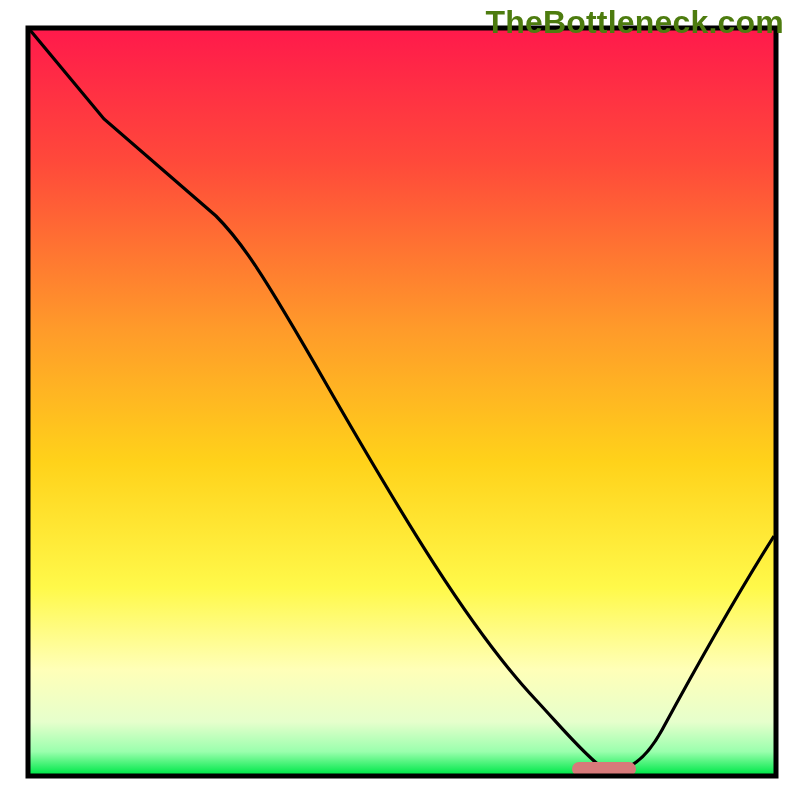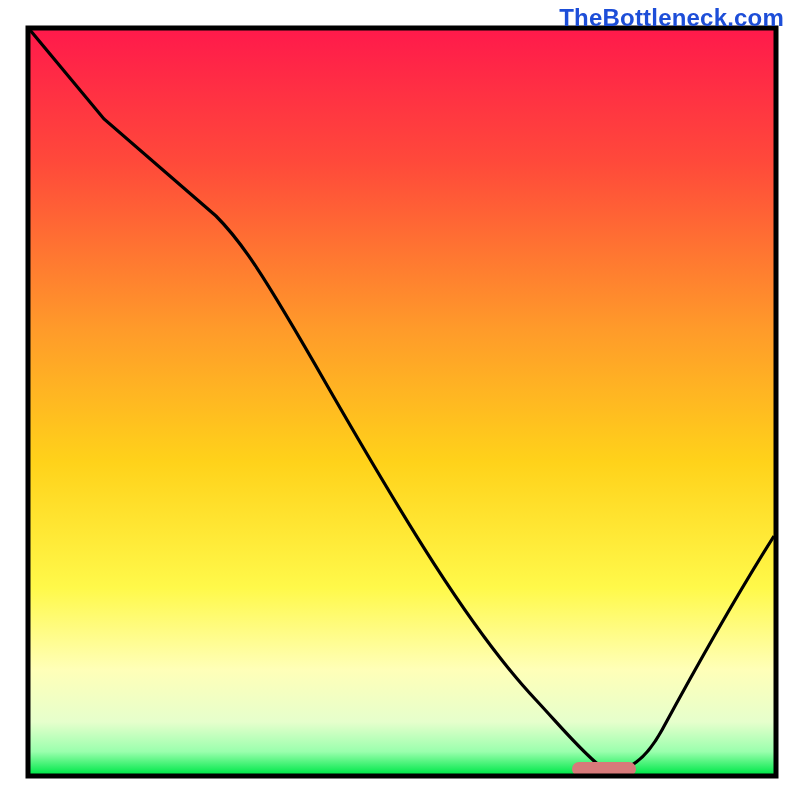--- a/index.html
+++ b/index.html
@@ -12,23 +12,23 @@
   }
   .wrap {
     position: relative;
     width: 800px;
     height: 800px;
   }
   .watermark {
     position: absolute;
     top: 4px;
     right: 16px;
-    font-size: 24px;
+    font-size: 32px;
     font-weight: 600;
-    color: #1d4ed8;
+    color: #4d7c0f;
     letter-spacing: 0.2px;
   }
   svg {
     display: block;
   }
 </style>
 </head>
 <body>
 
 <div class="wrap">

